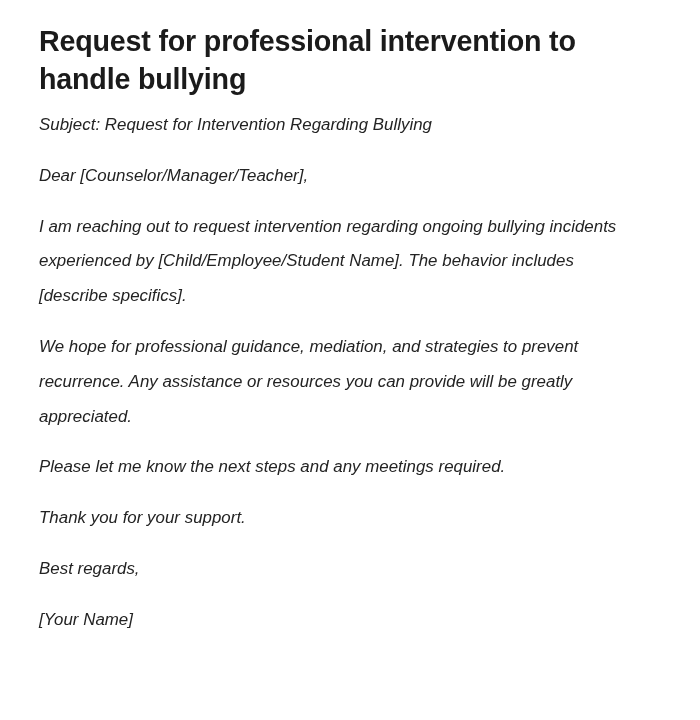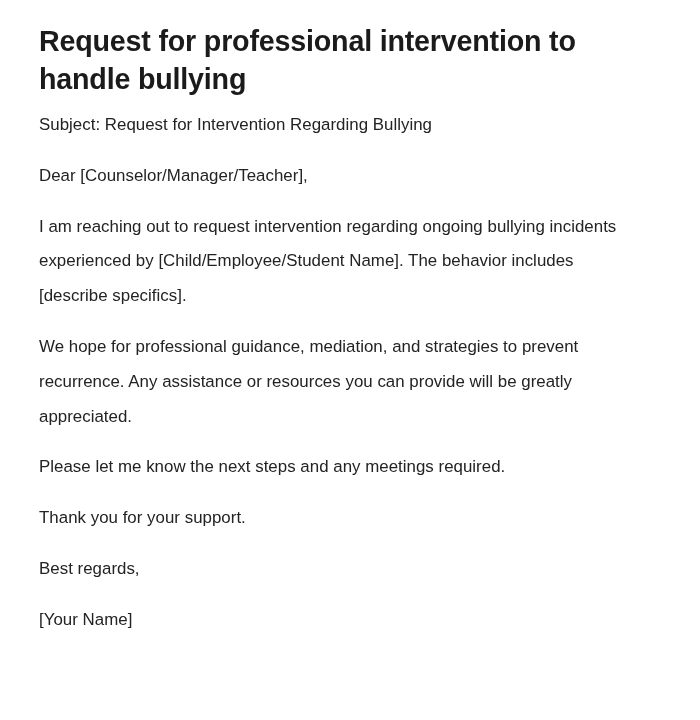--- a/index.html
+++ b/index.html
@@ -28,20 +28,21 @@
     line-height: 38px;
     font-weight: bold;
     letter-spacing: -0.2px;
     color: #1b1b1b;
     transform: scaleX(0.955);
     transform-origin: left top;
     max-width: 610px;
   }
   .article-body {
     max-width: 625px;
+    font-style: italic;
   }
   .para {
     margin: 0 0 16px 0;
     font-family: "Liberation Sans", sans-serif;
     font-size: 17.4px;
     line-height: 34.8px;
     font-weight: normal;
     color: #232323;
     letter-spacing: 0.02px;
     transform: scaleX(0.97);

